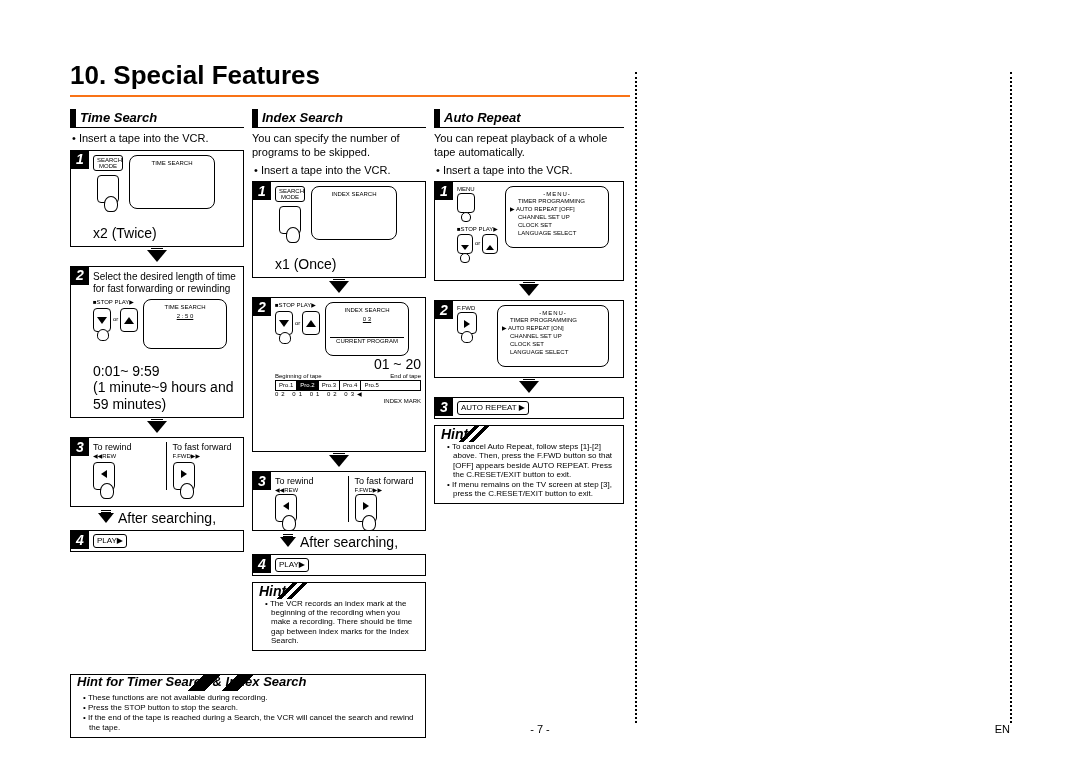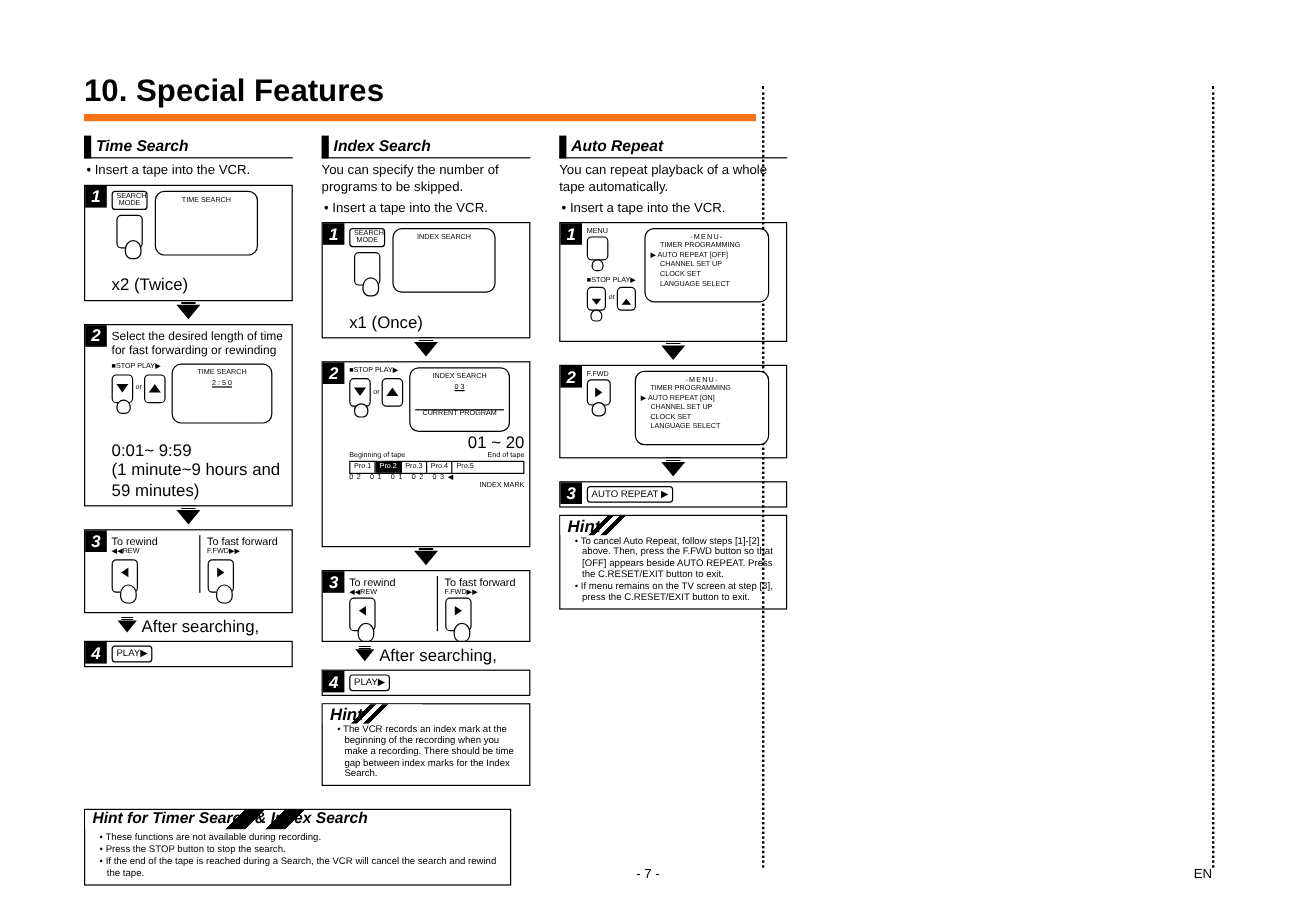--- a/index.html
+++ b/index.html
@@ -6,26 +6,26 @@
   html, body { width: 1080px; height: 763px; background: #fff; font-family: Arial, Helvetica, sans-serif; color: #000; }
   .page {
     position: relative;
     width: 1080px;
     height: 763px;
     padding: 60px 60px 30px 70px;
   }
   .title {
     font-size: 26px;
     font-weight: bold;
-    border-bottom: 6px solid #f97316;
+    border-bottom: 2px solid #f97316;
     padding-bottom: 4px;
     margin-bottom: 8px;
     width: 560px;
   }
-  .columns { display: flex; gap: 24px; }
+  .columns { display: flex; gap: 8px; }
   .col { width: 174px; }
   .col3 { width: 190px; }
   .subhead {
     font-size: 13px;
     font-weight: bold;
     font-style: italic;
     border-left: 6px solid #000;
     border-bottom: 1px solid #000;
     padding: 1px 4px 2px 4px;
     margin: 4px 0 4px 0;

